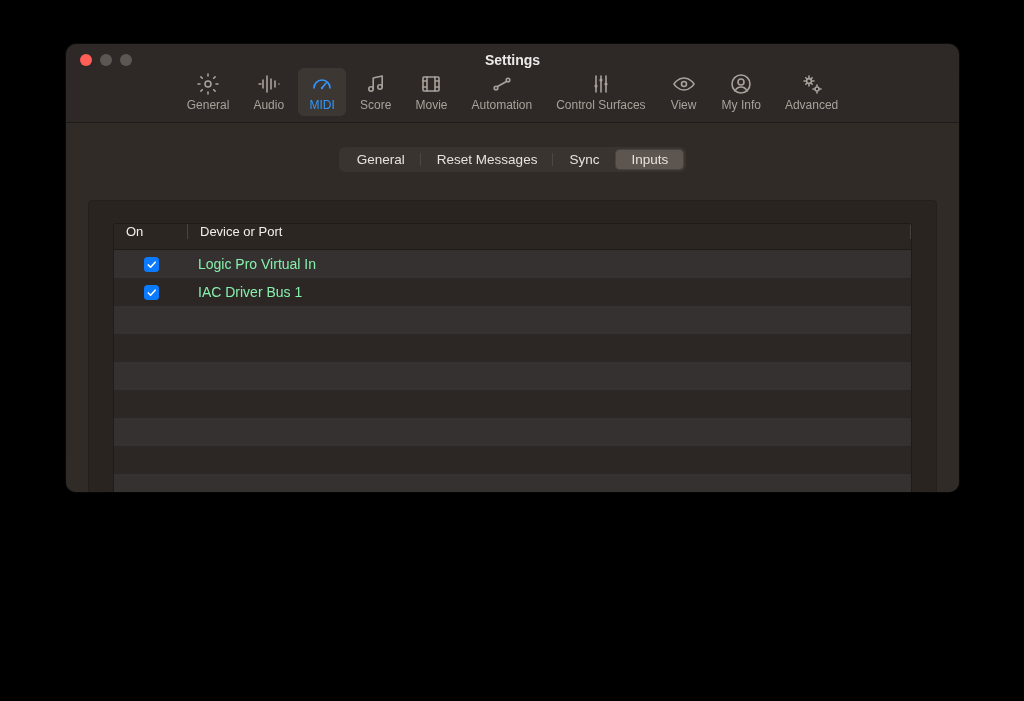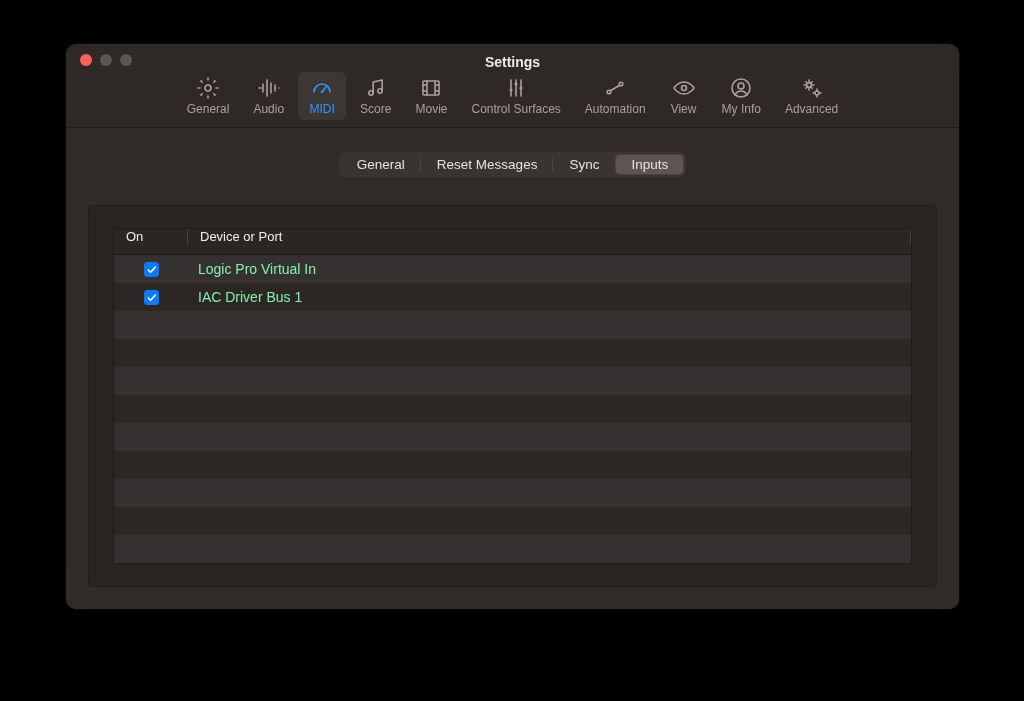--- a/index.html
+++ b/index.html
@@ -1,20 +1,20 @@
 <!DOCTYPE html>
 <html><head>
 <meta charset="utf-8">
 <style>
 * { box-sizing: border-box; margin: 0; padding: 0; }
 html, body { width: 1024px; height: 701px; background: #000; font-family: -apple-system, "Helvetica Neue", Arial, sans-serif; overflow: hidden; }
 .window {
   position: absolute;
   left: 66px; top: 44px;
-  width: 893px; height: 565px;
+  width: 893px; height: 448px;
   background: #2e2926;
   border-radius: 10px;
   box-shadow: 0 20px 60px rgba(0,0,0,0.8), 0 0 0 1px rgba(255,255,255,0.05);
   display: flex; flex-direction: column;
   overflow: hidden;
 }
 .titlebar {
   height: 32px;
   display: flex; align-items: center;
   position: relative;
@@ -182,37 +182,37 @@
           <svg viewBox="0 0 24 24" fill="none" stroke="currentColor" stroke-width="1.6" stroke-linecap="round" stroke-linejoin="round">
             <rect x="4" y="5" width="16" height="14" rx="1"></rect>
             <path d="M8 5v14M16 5v14M4 9h4M4 15h4M16 9h4M16 15h4"></path>
           </svg>
         </span>
         <span class="label">Movie</span>
       </div>
       <div class="tb-item">
         <span class="icon">
           <svg viewBox="0 0 24 24" fill="none" stroke="currentColor" stroke-width="1.6" stroke-linecap="round" stroke-linejoin="round">
+            <circle cx="6" cy="16" r="1.8"></circle>
+            <circle cx="18" cy="8" r="1.8"></circle>
+            <path d="M7.5 14.5L16.5 9.5"></path>
+          </svg>
+        </span>
+        <span class="label">Automation</span>
+      </div>
+      <div class="tb-item">
+        <span class="icon">
+          <svg viewBox="0 0 24 24" fill="none" stroke="currentColor" stroke-width="1.6" stroke-linecap="round" stroke-linejoin="round">
             <path d="M7 4v16M12 4v16M17 4v16"></path>
             <circle cx="7" cy="14" r="1.6" fill="currentColor" stroke="none"></circle>
             <circle cx="12" cy="8" r="1.6" fill="currentColor" stroke="none"></circle>
             <circle cx="17" cy="12" r="1.6" fill="currentColor" stroke="none"></circle>
           </svg>
         </span>
         <span class="label">Control Surfaces</span>
-      </div>
-      <div class="tb-item">
-        <span class="icon">
-          <svg viewBox="0 0 24 24" fill="none" stroke="currentColor" stroke-width="1.6" stroke-linecap="round" stroke-linejoin="round">
-            <circle cx="6" cy="16" r="1.8"></circle>
-            <circle cx="18" cy="8" r="1.8"></circle>
-            <path d="M7.5 14.5L16.5 9.5"></path>
-          </svg>
-        </span>
-        <span class="label">Automation</span>
       </div>
       <div class="tb-item">
         <span class="icon">
           <svg viewBox="0 0 24 24" fill="none" stroke="currentColor" stroke-width="1.6" stroke-linecap="round" stroke-linejoin="round">
             <path d="M2 12s3.5-6 10-6 10 6 10 6-3.5 6-10 6S2 12 2 12z"></path>
             <circle cx="12" cy="12" r="2.5"></circle>
           </svg>
         </span>
         <span class="label">View</span>
       </div>

